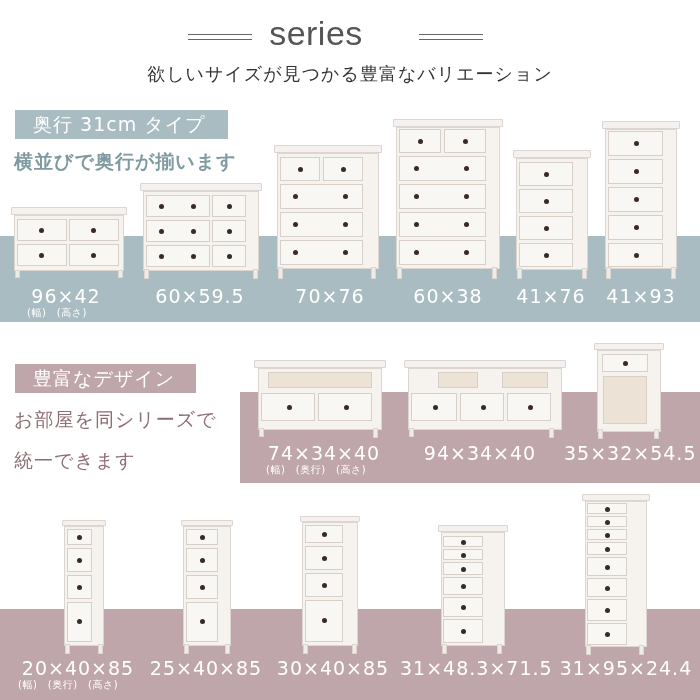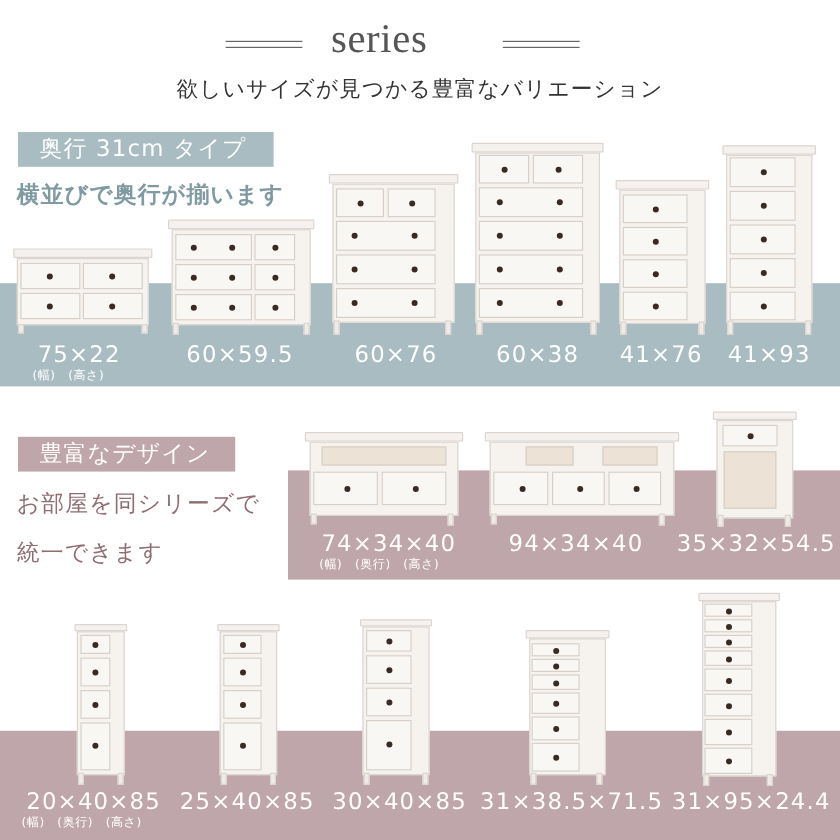--- a/index.html
+++ b/index.html
@@ -2,21 +2,21 @@
 <html><head>
 <meta charset="utf-8">
 <style>
   * { box-sizing: border-box; margin: 0; padding: 0; }
   html, body { width: 700px; height: 700px; background: #ffffff; overflow: hidden; }
   body { position: relative; font-family: "DejaVu Sans", sans-serif; }
   .abs { position: absolute; }
 
   
   .title-wrap { left: 0; top: 14px; width: 700px; height: 50px; }
-  .title { position: absolute; left: 0; width: 632px; top: 0; text-align: center; font-family: Liberation Serif, serif; font-size: 34px; color: #555; letter-spacing: 0.5px; }
+  .title { position: absolute; left: 0; width: 632px; top: 0; text-align: center; font-family: Liberation Sans, sans-serif; font-size: 34px; color: #555; letter-spacing: 0.5px; }
   .dline { position: absolute; top: 20px; width: 64px; height: 6px; border-top: 1.5px solid #666; border-bottom: 1.5px solid #666; }
   .subtitle { left: 0; top: 62px; width: 700px; text-align: center; font-size: 18px; color: #333; letter-spacing: 1px; }
 
   
   .band-blue { left: 0; top: 236px; width: 700px; height: 86px; background: #a9bcc1; }
   .band-pink-mid { left: 240px; top: 392px; width: 460px; height: 91px; background: #bfa6aa; }
   .band-pink-bot { left: 0; top: 609px; width: 700px; height: 91px; background: #bfa6aa; }
 
   
   .tag { height: 29px; color: #fff; font-size: 19px; line-height: 29px; padding-left: 18px; letter-spacing: 1px; }
@@ -192,24 +192,24 @@
   <div class="drawer" style="left:6px;top:94px;width:55px;height:25px;">
       <div class="knob" style="left:25px;top:9px;"></div>
     </div>
   <div class="drawer" style="left:6px;top:122px;width:55px;height:24px;">
       <div class="knob" style="left:25px;top:9px;"></div>
     </div>
   <div class="leg" style="left:4px;top:146px;height:12px;"></div>
   <div class="leg" style="right:4px;top:146px;height:12px;"></div>
 </div>
 
-<div class="abs dim" style="left:27px;top:285px;width:78px;">75×22</div>
+<div class="abs dim" style="left:27px;top:285px;width:78px;">96×42</div>
 <div class="abs unit" style="left:27px;top:306px;">(幅)　(高さ)</div>
 <div class="abs dim" style="left:150px;top:285px;width:100px;">60×59.5</div>
-<div class="abs dim" style="left:290px;top:285px;width:80px;">60×76</div>
+<div class="abs dim" style="left:290px;top:285px;width:80px;">70×76</div>
 <div class="abs dim" style="left:408px;top:285px;width:80px;">60×38</div>
 <div class="abs dim" style="left:515px;top:285px;width:72px;">41×76</div>
 <div class="abs dim" style="left:605px;top:285px;width:72px;">41×93</div>
 
 <div class="abs tag tag-pink">豊富なデザイン</div>
 <div class="abs lead lead-pink1">お部屋を同シリーズで</div>
 <div class="abs lead lead-pink2">統一できます</div>
 
 <div class="furn" style="left:254px;top:360px;width:132px;height:78px;">
   <div class="top" style="height:8px;"></div>
@@ -369,14 +369,14 @@
       <div class="knob" style="left:17px;top:8px;"></div>
     </div>
   <div class="leg" style="left:4px;top:151px;height:10px;"></div>
   <div class="leg" style="right:6px;top:151px;height:10px;"></div>
 </div>
 
 <div class="abs dim" style="left:18px;top:657px;width:120px;">20×40×85</div>
 <div class="abs unit" style="left:18px;top:678px;">(幅)　(奥行)　(高さ)</div>
 <div class="abs dim" style="left:146px;top:657px;width:120px;">25×40×85</div>
 <div class="abs dim" style="left:273px;top:657px;width:120px;">30×40×85</div>
-<div class="abs dim" style="left:400px;top:657px;width:146px;">31×38.5×71.5</div>
+<div class="abs dim" style="left:400px;top:657px;width:146px;">31×48.3×71.5</div>
 <div class="abs dim" style="left:556px;top:657px;width:140px;">31×95×24.4</div>
 
 </body></html>

